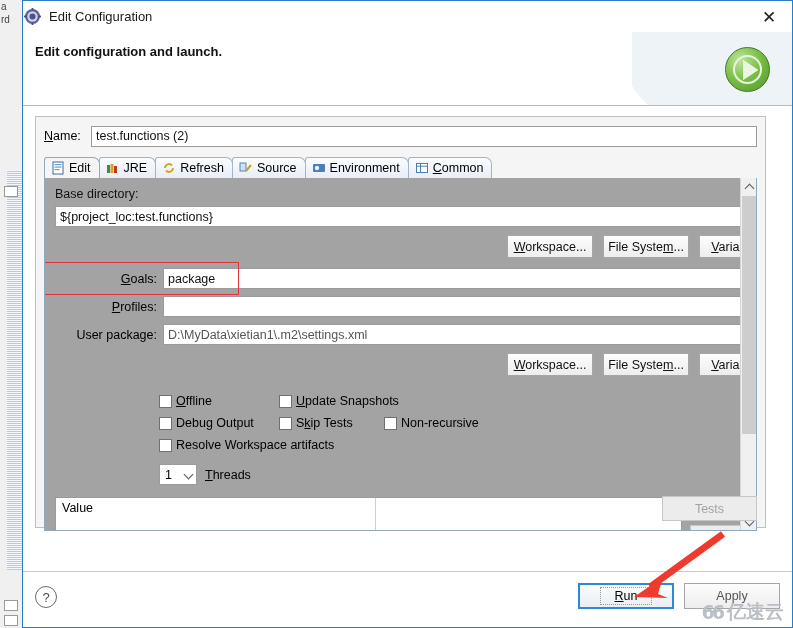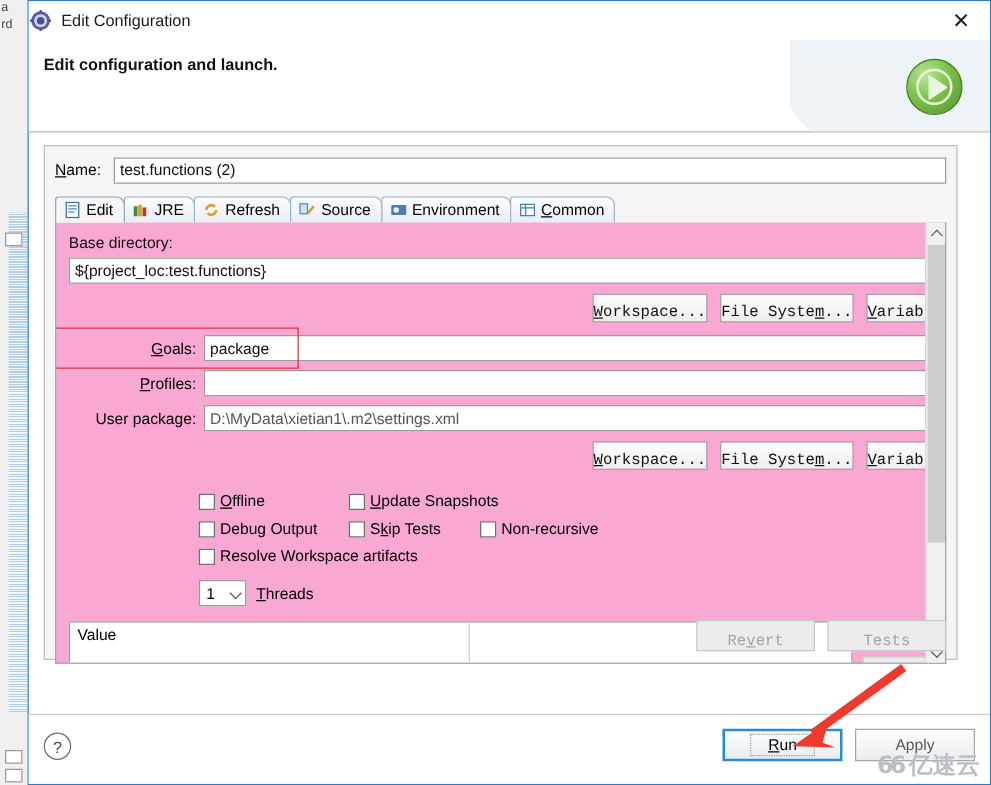--- a/index.html
+++ b/index.html
@@ -146,39 +146,39 @@
     border-color: #8fa9c0;
     z-index: 3;
     font-weight: normal;
   }
   .tab u { text-decoration: underline; }
   .tab-icon { width: 14px; height: 14px; position: relative; flex: none; }
 
   
   .tabcontent {
     border: 1px solid #8fa9c0; border-top: none;
-    background: #f9a8d4;
+    background: #a3a3a3;
     height: 353px;
     position: relative;
     overflow: hidden;
   }
   .form { padding: 9px 10px 0 10px; position: relative; height: 100%; }
 
   .lbl { font-size: 12.5px; color: #111; }
 
   .full-input { width: 720px; }
 
   .btnrow { display: flex; gap: 10px; justify-content: flex-end; width: 730px; margin-top: 8px; }
   .btn {
     min-width: 86px; height: 23px;
     border: 1px solid #a6a6a6;
     background: linear-gradient(#fdfdfd,#ededed);
     font-size: 12.5px; color: #111;
-    display: flex; align-items: flex-end; justify-content: center;
-    font-family: Liberation Mono, monospace;
+    display: flex; align-items: center; justify-content: center;
+    font-family: Liberation Sans, sans-serif;
     cursor: default;
   }
   .btn u { text-decoration: underline; }
   .btn.disabled { color: #a3a3a3; background: #ececec; border-color: #c6c6c6; }
 
   .field-row { display: flex; align-items: center; margin-top: 7px; }
   .field-row .fl { width: 108px; text-align: right; padding-right: 6px; font-size: 12.5px; }
   .field-row .fi { flex: 1; }
 
   .goals-wrap { position: relative; }
@@ -527,23 +527,20 @@
               <i></i>
             </div>
           <div class="thumb"></div>
           <div class="arr down" style="position:absolute;bottom:0;">
               <i></i>
             </div>
         </div>
       </div>
 
       <div class="applyrow">
-        <div class="btn btn-wide disabled">
-            <span>Re<u>v</u>ert</span>
-          </div>
         <div class="btn btn-wide disabled">Tests</div>
       </div>
     </div>
   </div>
 
   <div class="footer">
     <div class="help-icon">?</div>
     <div class="footer-btns">
       <div class="btn-run">
         <span class="in"><u>R</u>un</span>

